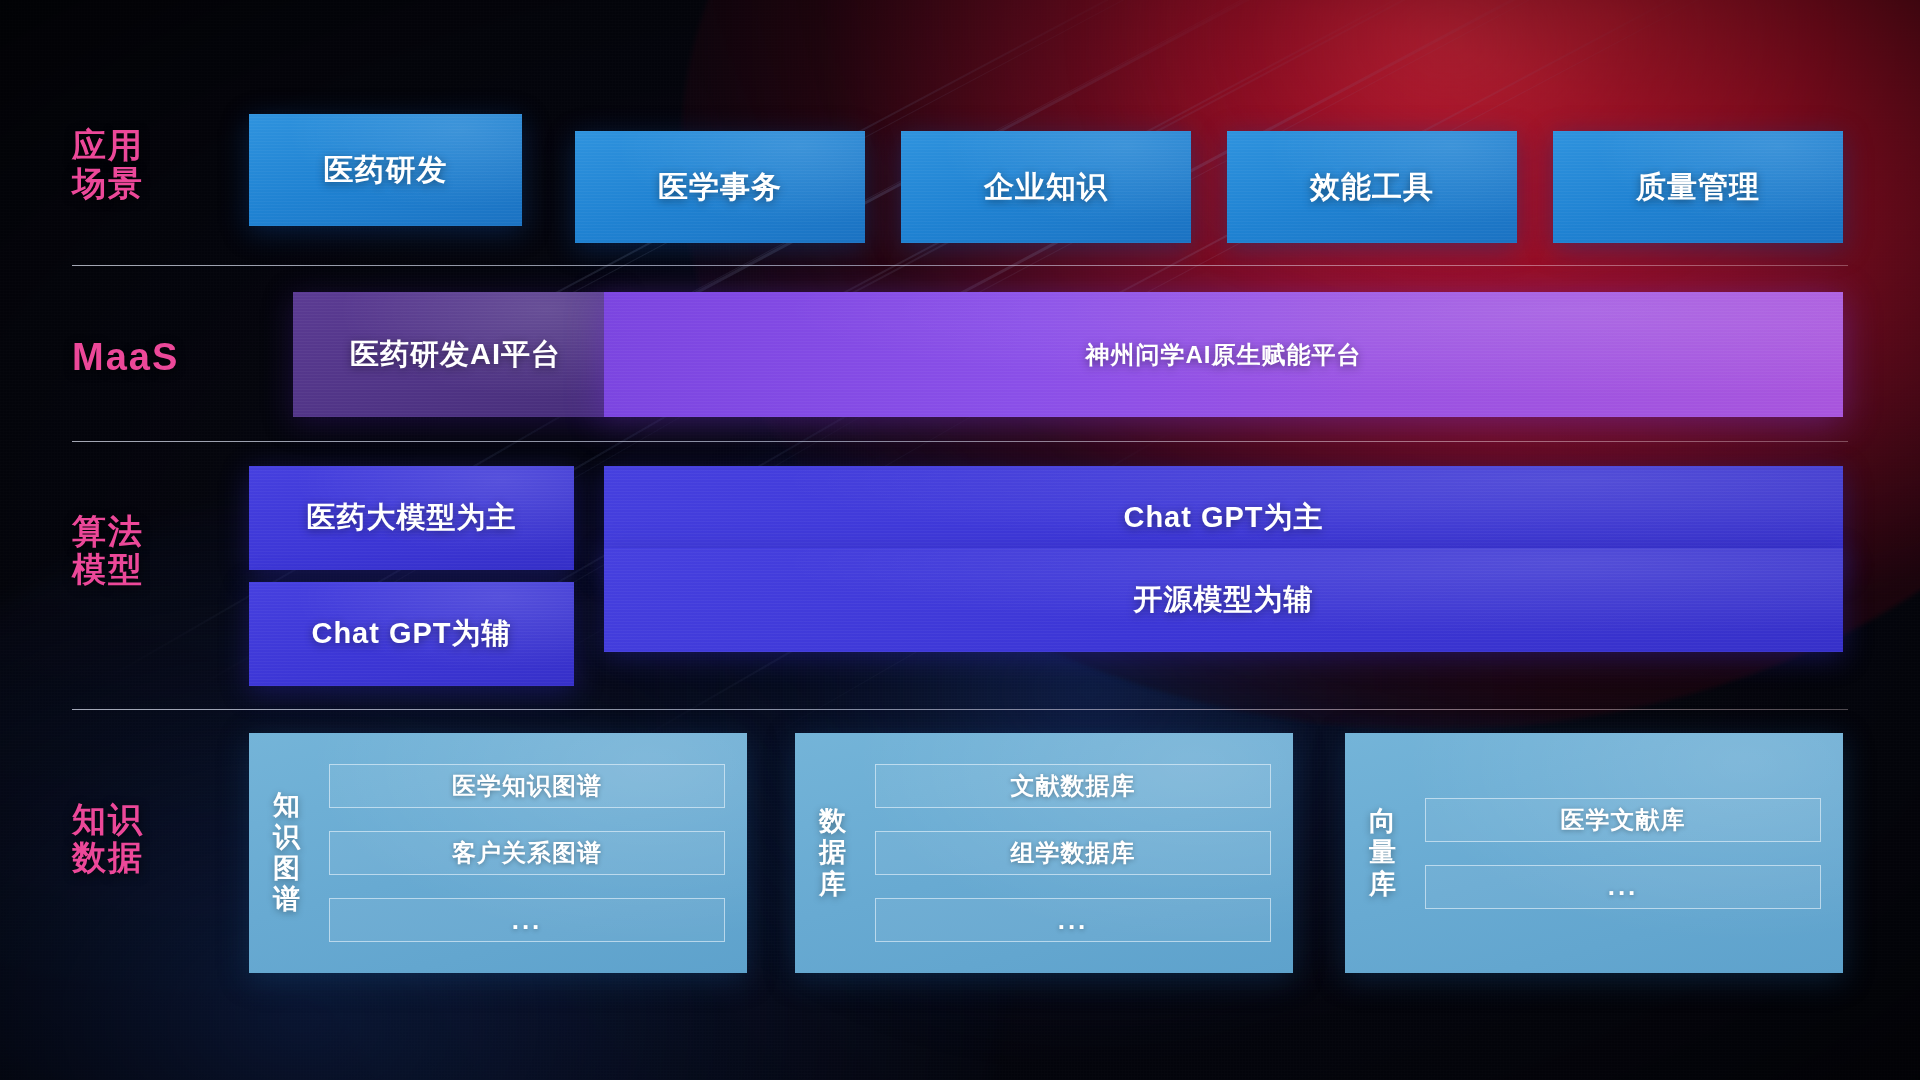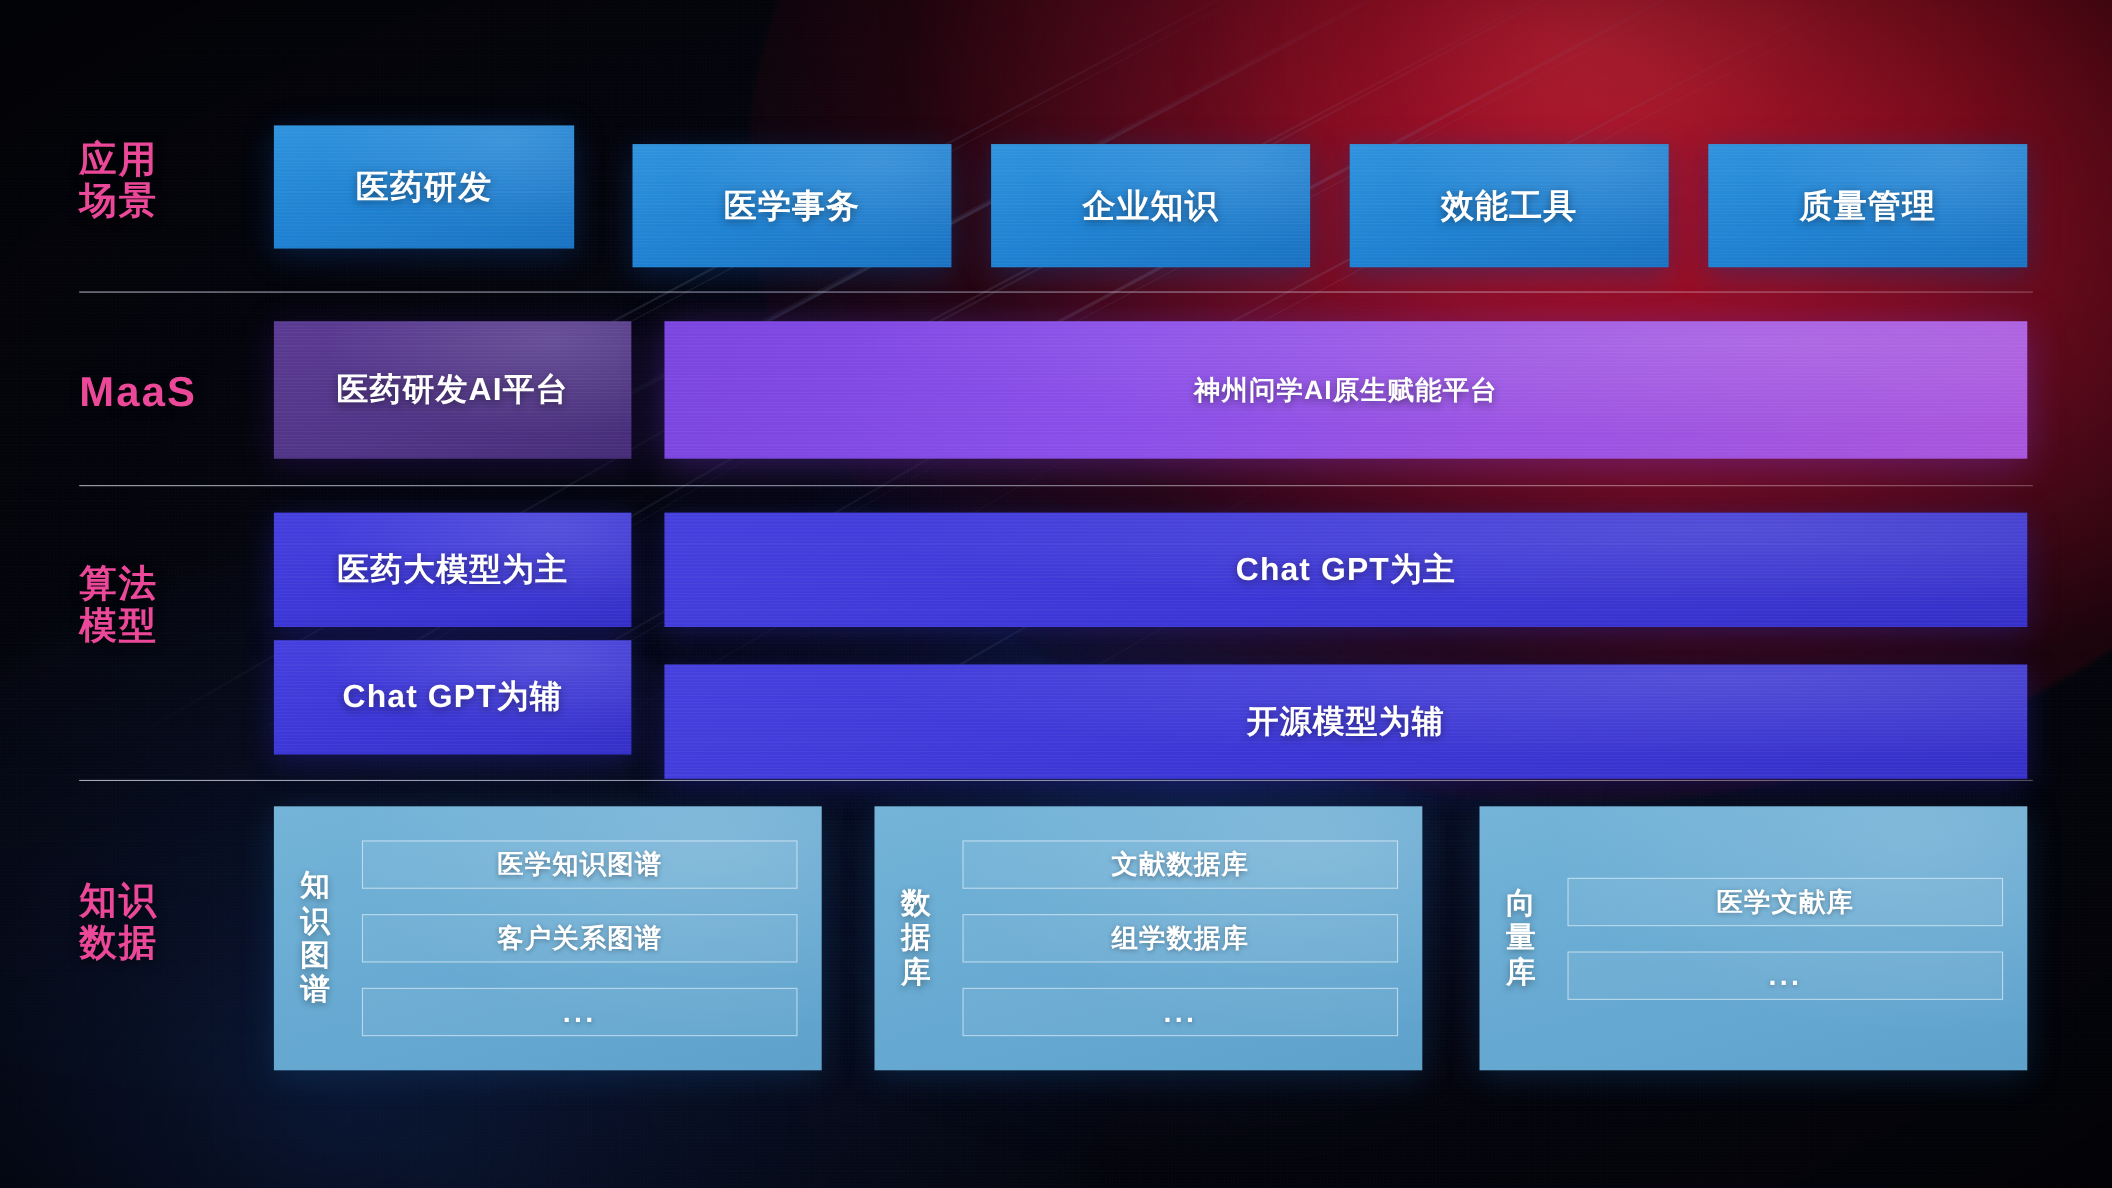--- a/index.html
+++ b/index.html
@@ -99,20 +99,21 @@
   .app-box {
     background:linear-gradient(160deg,#2f93de 0%,#1f82d2 48%,#1b72c2 100%);
     box-shadow:0 6px 26px rgba(10,60,130,.45);
   }
   .app-box > span { font-size:30px; }
 
   
   .maas-dark {
     background:linear-gradient(155deg,#5b3b93 0%,#503486 52%,#462d78 100%);
     box-shadow:0 6px 28px rgba(50,20,110,.45);
+    margin-left:44px;
   }
   .maas-dark > span { font-size:29px; }
   .maas-bright {
     background:linear-gradient(100deg,#7b45e0 0%,#8a4fe8 34%,#9a52e2 62%,#a855dd 100%);
     box-shadow:0 6px 34px rgba(110,50,200,.48);
   }
   .maas-bright > span { font-size:24px; }
 
   
   .algo-box {
@@ -230,21 +231,21 @@
   <div class="card algo-box" style="left:249px; top:466px; width:325px; height:104px;">
     <span>医药大模型为主</span>
   </div>
   <div class="card algo-box" style="left:604px; top:466px; width:1239px; height:104px;">
     <span>Chat GPT为主</span>
   </div>
 
   <div class="card algo-box" style="left:249px; top:582px; width:325px; height:104px;">
     <span>Chat GPT为辅</span>
   </div>
-  <div class="card algo-box" style="left:604px; top:604px; width:1239px; height:104px;">
+  <div class="card algo-box" style="left:604px; top:548px; width:1239px; height:104px;">
     <span>开源模型为辅</span>
   </div>
 
   <div class="divider" style="top:709px;"></div>
 
   <div class="row-label" style="top:800px; font-size:34px;">
     <div>知识</div>
     <div>数据</div>
   </div>
 

